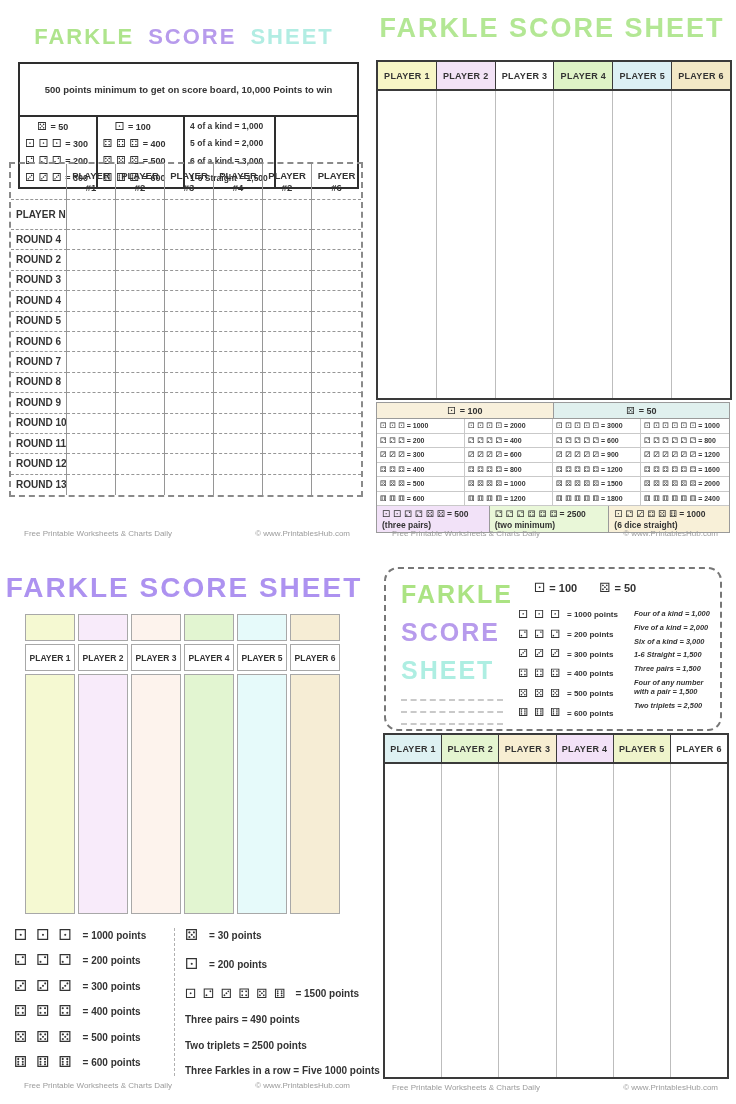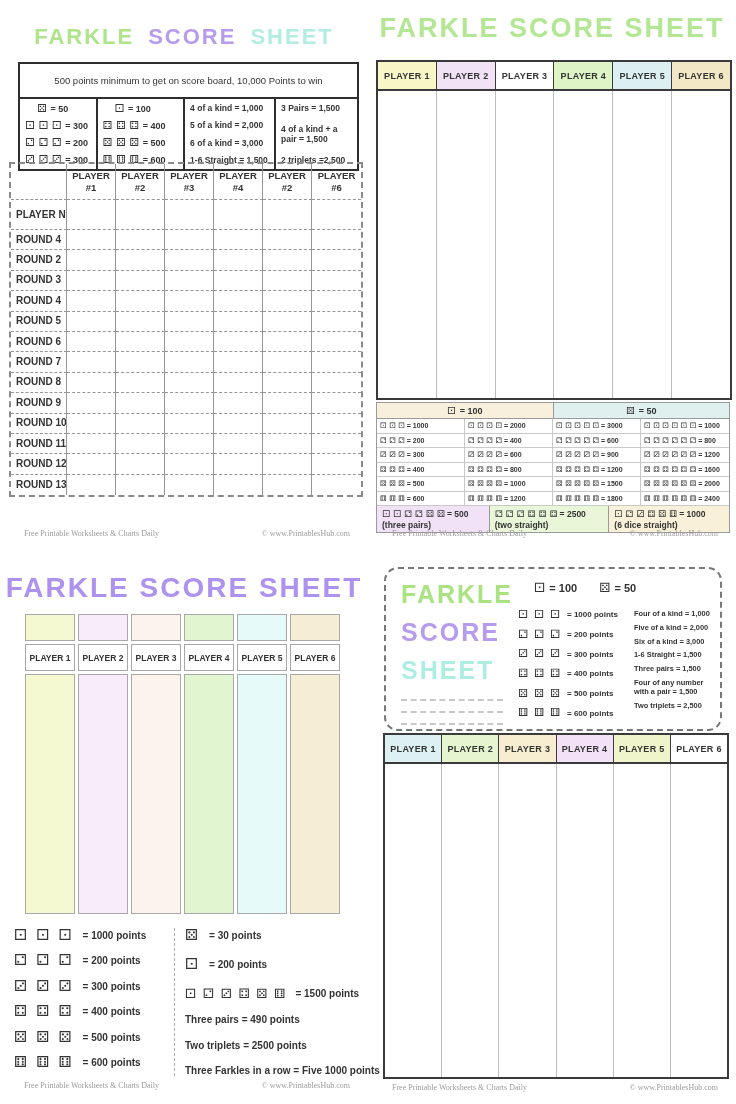--- a/index.html
+++ b/index.html
@@ -5,27 +5,27 @@
   html,body{margin:0;padding:0;background:#fff;}
   .canvas{position:relative;width:736px;height:1104px;background:#fff;overflow:hidden;
           font-family:"Liberation Sans",sans-serif;color:#333;}
   .q{position:absolute;}
   .tl{left:0;top:0;width:368px;height:550px;}
   .tr{left:368px;top:0;width:368px;height:550px;}
   .bl{left:0;top:550px;width:368px;height:554px;}
   .br{left:368px;top:550px;width:368px;height:554px;}
   .dice{font-family:"DejaVu Sans",sans-serif;line-height:1;white-space:nowrap;}
   .footer{position:absolute;left:24px;right:18px;top:529px;display:flex;justify-content:space-between;
-          font-size:8px;color:#9b9b9b;font-family:Liberation Serif, serif;}
+          font-size:8px;color:#9b9b9b;}
   
   #s1-title{position:absolute;top:24px;left:0;right:0;text-align:center;
             font-size:22px;font-weight:bold;letter-spacing:2px;white-space:nowrap;}
   #s1-title .tw{margin:0 7px;}
   #s1-rules{position:absolute;left:18px;top:62px;width:337px;border:2px solid #2e2e2e;background:#fff;}
-  .rules-head{font-size:9.5px;font-weight:normal;text-align:center;padding:11px 2px;border-bottom:2px solid #2e2e2e;}
+  .rules-head{font-size:9.5px;font-weight:bold;text-align:center;padding:20px 2px;border-bottom:2px solid #2e2e2e;}
   .rules-body{display:flex;height:70px;}
   .rules-col{padding:4px 3px 4px 5px;display:flex;flex-direction:column;justify-content:space-between;
              border-right:2px solid #2e2e2e;box-sizing:border-box;}
   .rc0{flex:0 0 23%;}.rc1{flex:0 0 26%;}.rc2{flex:0 0 27%;}.rc3{flex:1;border-right:none;}
   .rule-row{display:flex;align-items:center;gap:4px;font-size:9px;font-weight:bold;white-space:nowrap;}
   .rc0 .rule-row:first-child,.rc1 .rule-row:first-child{padding-left:12px;}
   .rule-row .dice{font-size:11px;}
   .rule-text{font-size:8.5px;font-weight:bold;line-height:1.2;}
   #s1-table{position:absolute;left:9px;top:162px;width:350px;border:2px dashed #8a8a8a;
             display:grid;grid-template-columns:56px repeat(6,1fr);
@@ -86,21 +86,21 @@
   #s4-dashes{position:absolute;left:15px;top:120px;width:102px;}
   .dash-line{height:10px;border-bottom:2px dashed #c9c9c9;}
   #s4-singles{position:absolute;left:148px;top:12px;display:flex;gap:22px;font-weight:bold;
               font-size:11px;align-items:center;white-space:nowrap;}
   .s4s .dice{font-size:13px;margin-right:4px;}
   #s4-triples{position:absolute;left:132px;top:40px;width:114px;height:110px;display:flex;
               flex-direction:column;justify-content:space-between;}
   .tr4-row{display:flex;align-items:center;gap:6px;font-weight:bold;font-size:8px;white-space:nowrap;}
   .tr4-row .dice{font-size:11.5px;letter-spacing:1px;}
   #s4-rules{position:absolute;left:248px;top:40px;width:80px;font-weight:bold;font-size:7.4px;line-height:1.25;}
-  .rule4{margin-bottom:4.5px;}
+  .rule4{margin-bottom:4.5px;font-style:italic;}
   #s4-table{position:absolute;left:15px;top:183px;width:342px;height:342px;border:2px solid #3a3a3a;
             display:flex;flex-direction:column;background:#fff;}
   .br .footer{top:533px;}
   .bl .footer{top:531px;}
 </style>
 </head>
 <body>
 
 <div class="canvas">
 
@@ -143,25 +143,20 @@
             <div class="rule-row">
               <span class="dice">⚅ ⚅ ⚅</span>
               <span class="rule-val">= 600</span>
             </div>
           </div>
           <div class="rules-col rc2">
             <div class="rule-text">4 of a kind = 1,000</div>
             <div class="rule-text">5 of a kind = 2,000</div>
             <div class="rule-text">6 of a kind = 3,000</div>
             <div class="rule-text">1-6 Straight = 1,500</div>
-          </div>
-          <div class="rules-col rc3">
-            <div class="rule-text">3 Pairs = 1,500</div>
-            <div class="rule-text">4 of a kind + a pair = 1,500</div>
-            <div class="rule-text">2 triplets =2,500</div>
           </div>
         </div>
     </div>
     <div id="s1-table">
         <div class="t1-cell"></div>
         <div class="t1-cell">PLAYER #1</div>
         <div class="t1-cell">PLAYER #2</div>
         <div class="t1-cell">PLAYER #3</div>
         <div class="t1-cell">PLAYER #4</div>
         <div class="t1-cell">PLAYER #2</div>
@@ -412,21 +407,21 @@
             </div>
           </div>
         </div>
       <div id="s2-specials">
           <div class="sp-cell" style="background: rgb(242, 226, 248); flex: 0 0 32%;">
             <div class="sp-line"><span class="dice">⚀ ⚀ ⚁ ⚁ ⚄ ⚄</span><span>&nbsp;= 500</span></div>
             <div class="sp-label">(three pairs)</div>
           </div>
           <div class="sp-cell" style="background: rgb(233, 247, 216); flex: 0 0 34%;">
             <div class="sp-line"><span class="dice">⚁ ⚁ ⚁ ⚃ ⚃ ⚃</span><span>&nbsp;= 2500</span></div>
-            <div class="sp-label">(two straight)</div>
+            <div class="sp-label">(two minimum)</div>
           </div>
           <div class="sp-cell lc" style="background: rgb(248, 240, 216); flex: 0 0 34%;">
             <div class="sp-line"><span class="dice">⚀ ⚁ ⚂ ⚃ ⚄ ⚅</span><span>&nbsp;= 1000</span></div>
             <div class="sp-label">(6 dice straight)</div>
           </div>
         </div>
     </div>
     <div class="footer">
       <span>Free Printable Worksheets &amp; Charts Daily</span>
       <span>© www.PrintablesHub.com</span>

